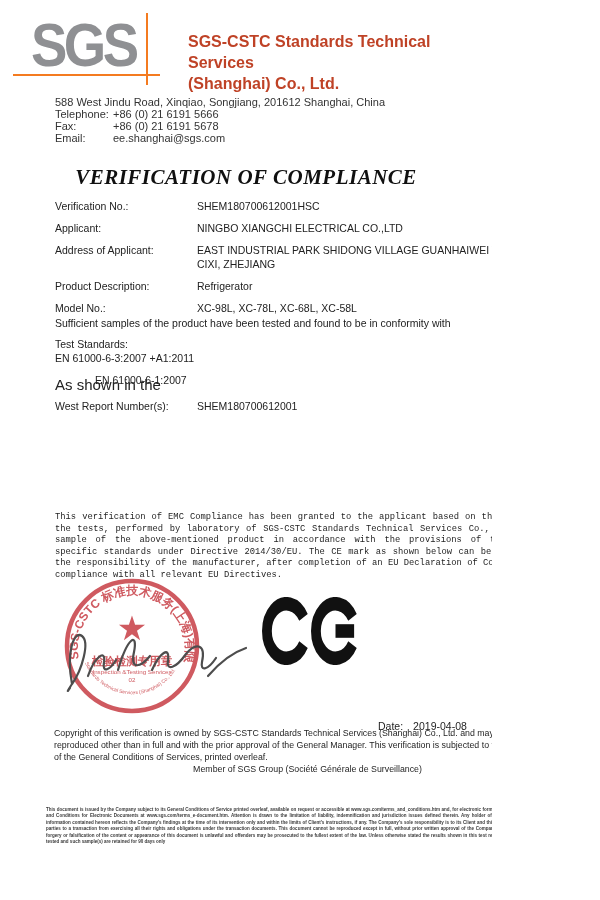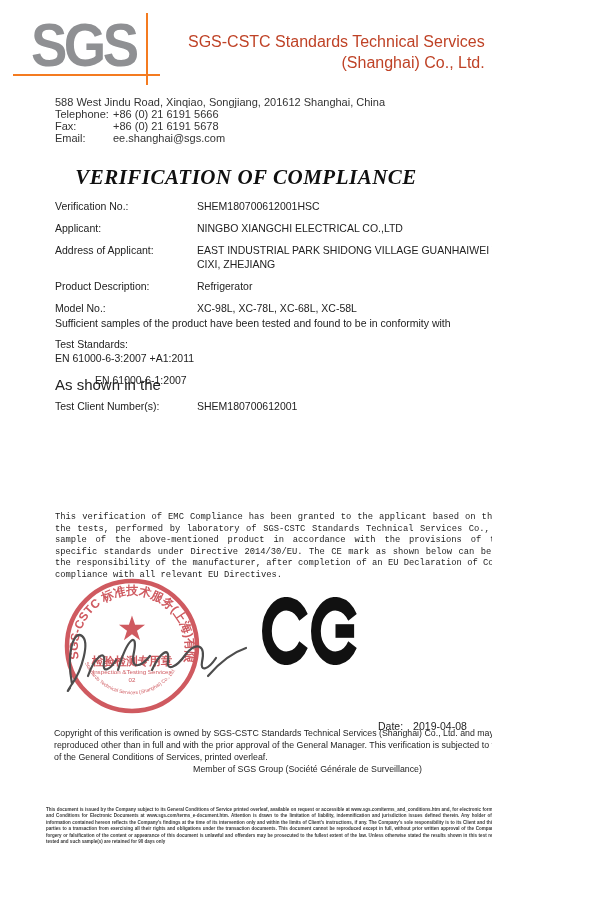--- a/index.html
+++ b/index.html
@@ -5,22 +5,22 @@
   html,body{margin:0;padding:0;background:#ffffff;}
   .page{position:relative;width:492px;height:900px;background:#fff;overflow:hidden;
         font-family:"Liberation Sans",sans-serif;color:#222;}
 
   
   .logo-text{position:absolute;left:31px;top:16px;font-size:62px;line-height:58px;
              font-weight:bold;color:#8F9093;letter-spacing:-4px;
              transform:scaleX(0.88);transform-origin:0 0;}
   .logo-hline{position:absolute;left:13px;top:74px;width:147px;height:2px;background:#F47B20;}
   .logo-vline{position:absolute;left:146px;top:13px;width:2px;height:72px;background:#F47B20;}
-  .company-name{position:absolute;left:188px;top:31px;font-size:16px;font-weight:normal;
-                color:#BF4226;line-height:21px;text-align:right;}
+  .company-name{position:absolute;left:188px;top:31px;font-size:16px;font-weight:bold;
+                color:#BF4226;line-height:21px;}
   .address-block{position:absolute;left:55px;top:96px;font-size:11px;line-height:12px;color:#333;}
   .contact-label{display:inline-block;width:58px;}
 
   
   .doc-title{position:absolute;left:0;right:0;top:165px;text-align:center;
              font-family:"Liberation Serif",serif;font-style:italic;font-weight:bold;
              font-size:21px;color:#101010;letter-spacing:0.5px;}
 
   
   .fields{position:absolute;left:55px;top:200px;width:505px;font-size:10.5px;line-height:13.5px;}
@@ -116,21 +116,21 @@
     <div class="flabel">Test Standards:</div>
     <div>
       <div>EN 61000-6-3:2007 +A1:2011</div>
       <div class="line2">EN 61000-6-1:2007</div>
     </div>
   </div>
 
   <div class="asshown">As shown in the</div>
 
   <div class="report-row">
-    <div class="flabel">Test Client Number(s):</div>
+    <div class="flabel">West Report Number(s):</div>
     <div>SHEM180700612001</div>
   </div>
 
   <div class="emc-par">This verification of EMC Compliance has been granted to the applicant based on the results of the tests, performed by laboratory of SGS-CSTC Standards Technical Services Co., Ltd. on the sample of the above-mentioned product in accordance with the provisions of the relevant specific standards under Directive 2014/30/EU. The CE mark as shown below can be used, under the responsibility of the manufacturer, after completion of an EU Declaration of Conformity and compliance with all relevant EU Directives.</div>
 
   <svg class="stamp" viewBox="0 0 140 140">
     <circle cx="70" cy="70" r="65" fill="none" stroke="#C9444B" stroke-width="4.5"></circle>
     <path id="arcTop" d="M 17 83 A 54 54 0 1 1 123 83" fill="none"></path>
     <path id="arcBottom" d="M 23 87 A 51 51 0 0 0 117 87" fill="none"></path>
     <text font-size="12" font-weight="bold" fill="#C9444B">

